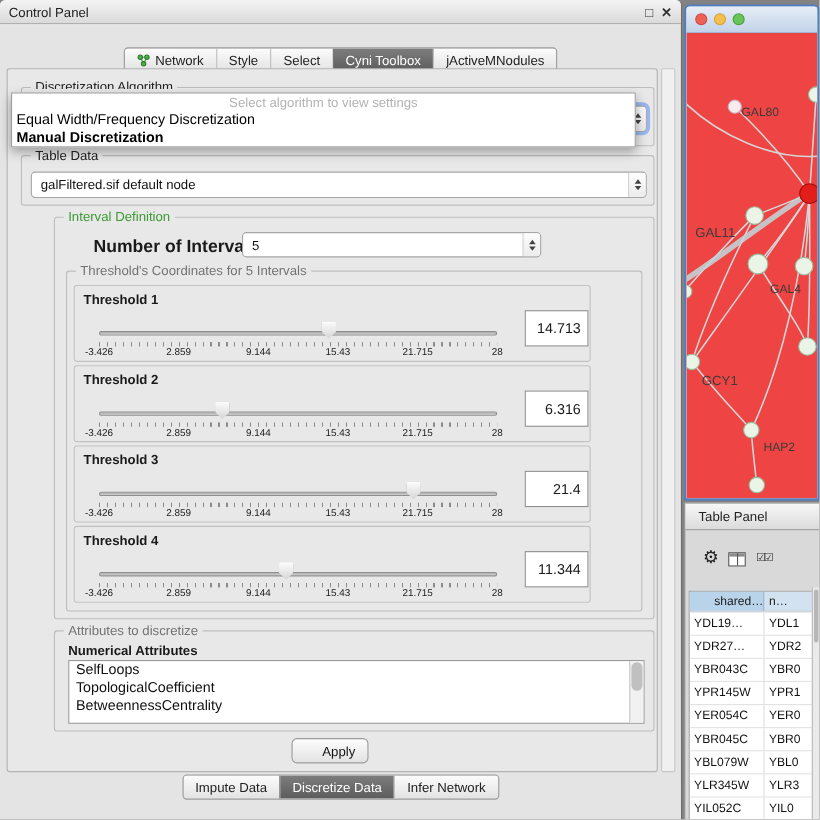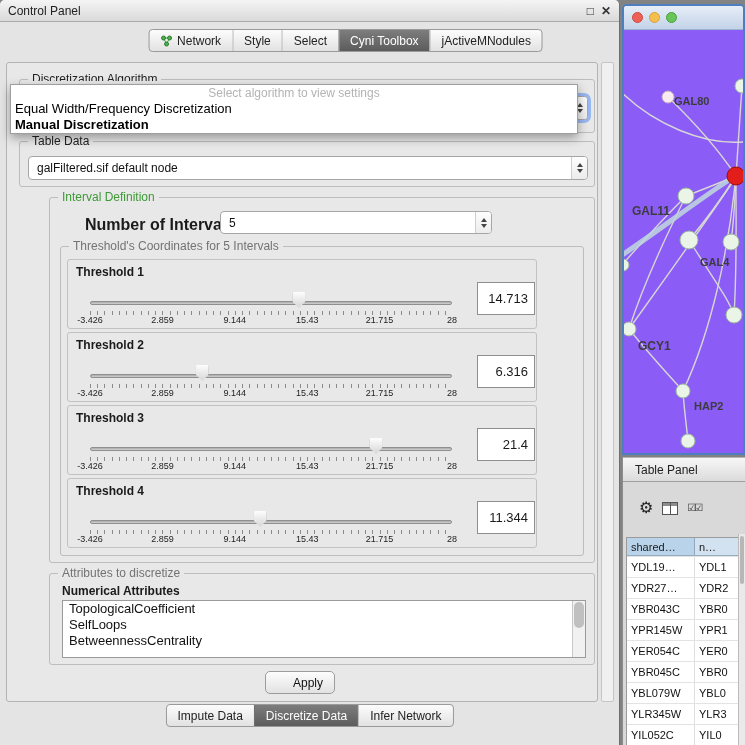--- a/index.html
+++ b/index.html
@@ -7,21 +7,21 @@
   body{position:relative;background:#828282;font-family:"Liberation Sans",sans-serif;overflow:hidden;color:#1a1a1a;}
 
   
   #control-panel{position:absolute;left:0;top:0;width:620px;height:745px;background:#e4e4e4;border-right:1px solid #6e6e6e;border-radius:5px 5px 0 0;}
   .cp-titlebar{position:relative;height:22px;background:linear-gradient(#f4f4f4,#dadada);border-bottom:1px solid #aaa;border-radius:5px 5px 0 0;display:flex;align-items:center;}
   .cp-title{font-size:12px;color:#222;padding-left:8px;}
   .winbtns{position:absolute;right:8px;top:0;height:22px;display:flex;align-items:center;gap:7px;}
   .winbtn{font-size:12px;color:#333;cursor:default;line-height:1;}
   .winbtn.x{font-weight:bold;}
 
-  .top-tabs{position:absolute;top:29px;left:50%;transform:translateX(-50%);display:flex;height:23px;border:1px solid #9a9a9a;border-radius:4px;background:linear-gradient(#fcfcfc,#e2e2e2);overflow:hidden;white-space:nowrap;margin-left:36px;}
+  .top-tabs{position:absolute;top:43px;left:50%;transform:translateX(-50%);display:flex;height:23px;border:1px solid #9a9a9a;border-radius:4px;background:linear-gradient(#fcfcfc,#e2e2e2);overflow:hidden;white-space:nowrap;}
   .seg{display:flex;align-items:center;gap:5px;padding:0 11px;font-size:12px;border-left:1px solid #bdbdbd;color:#222;}
   .seg:first-child{border-left:none;}
   .seg.selected{background:linear-gradient(#7d7d7d,#5c5c5c);color:#fff;border-left-color:#6a6a6a;}
   .net-ico{display:block;}
 
   .main-panel{position:absolute;left:6px;top:62px;width:592px;height:640px;border:1px solid #b3b3b3;border-radius:3px;background:#e8e8e8;}
   .scrollstrip{position:absolute;left:601px;top:62px;width:13px;height:640px;background:#f0f0f0;border:1px solid #c6c6c6;border-radius:2px;}
 
   .group{position:absolute;border:1px solid #bdbdbd;border-radius:3px;}
   .gtitle{position:absolute;top:-8px;left:8px;background:#e8e8e8;padding:0 4px;font-size:12px;color:#222;white-space:nowrap;}
@@ -75,42 +75,42 @@
 
   .bottom-tabs{position:absolute;top:704px;left:50%;transform:translateX(-50%);display:flex;height:23px;border:1px solid #9a9a9a;border-radius:4px;background:linear-gradient(#fcfcfc,#e2e2e2);overflow:hidden;white-space:nowrap;}
 
   
   #network-window{position:absolute;left:622px;top:4px;width:123px;height:451px;background:#fff;border:2px solid #4d7fc0;border-radius:5px 5px 0 0;overflow:hidden;box-shadow:0 0 0 1px #39movie5f94;}
   .nw-titlebar{height:24px;background:linear-gradient(#e6edf7,#c3d3e8);border-bottom:1px solid #9db3cf;display:flex;align-items:center;gap:6px;padding-left:8px;}
   .light{width:11px;height:11px;border-radius:50%;}
   .light.red{background:#ee6156;border:1px solid #ce4a40;}
   .light.yellow{background:#f5bf4e;border:1px solid #d8a03a;}
   .light.green{background:#67c657;border:1px solid #47a13b;}
-  .nw-content{position:relative;height:calc(100% - 24px);background:#8b5cf6;overflow:hidden;font-weight:bold;}
+  .nw-content{position:relative;height:calc(100% - 24px);background:#ef4444;overflow:hidden;}
   .edge{fill:none;stroke:#d6d6d6;stroke-width:1.4;}
   .edge.thick{stroke:#c0d8dd;stroke-width:5;opacity:.85;}
   .gnode{fill:#eaf4e7;stroke:#9bb99b;stroke-width:1;}
   .pnode{fill:#f8ecf1;stroke:#c9aebf;stroke-width:1;}
   .rnode{fill:#e31d1a;stroke:#a00b09;stroke-width:1;}
   .nlabel{font-size:11px;fill:#3c3c3c;font-family:"Liberation Sans",sans-serif;}
   .nlabel.big{font-size:12px;}
 
   
   #table-panel{position:absolute;left:622px;top:457px;width:123px;height:288px;background:#d9d9d9;border-left:1px solid #8c8c8c;overflow:hidden;}
   .tp-header{height:25px;background:linear-gradient(#f7f7f7,#dbdbdb);border-top:1px solid #b5b5b5;border-bottom:1px solid #9e9e9e;display:flex;align-items:center;padding-left:12px;font-size:12px;color:#222;}
   .tp-toolbar{margin-top:12px;height:28px;display:flex;align-items:center;gap:9px;padding-left:16px;}
   .tico.gear{font-size:16px;color:#222;line-height:1;}
   .colico{width:16px;height:13px;border:1px solid #555;background:#fff;position:relative;}
   .colico::before{content:"";position:absolute;left:0;right:0;top:0;height:3px;background:#8c8c8c;}
   .colico::after{content:"";position:absolute;left:50%;top:0;bottom:0;width:1px;background:#555;}
   .checks{font-size:10px;letter-spacing:-2px;color:#333;line-height:1;}
   .ttable{position:absolute;left:3px;top:80px;width:116px;background:#fff;border:1px solid #9b9b9b;font-size:11px;}
   .thead{display:flex;height:18px;border-bottom:1px solid #96adc0;}
   .hc{line-height:18px;padding-left:4px;overflow:hidden;white-space:nowrap;}
-  .hc.c1{width:68px;background:#b9d4ea;border-right:1px solid #90a8bd;}
+  .hc.c1{width:68px;background:#b9d4ea;border-right:1px solid #90a8bd;text-align:right;}
   .hc.c2{flex:1;background:#d2e2f0;}
   .trow{display:flex;height:21px;border-top:1px solid #e3e3e3;}
   .trow:first-of-type{border-top:none;}
   .tc{line-height:21px;padding-left:4px;overflow:hidden;white-space:nowrap;color:#111;}
   .tc.c1{width:68px;border-right:1px solid #dedede;}
   .tc.c2{flex:1;}
   .tp-scroll{position:absolute;right:0;top:77px;bottom:0;width:7px;background:#eaeaea;border-left:1px solid #bbb;}
   .tp-thumb{position:absolute;top:2px;left:1px;right:1px;height:48px;background:#b7b7b7;border-radius:3px;}
 </style>
 </head>
@@ -261,22 +261,22 @@
           </div>
         </div>
 
       </div>
     </div>
 
     <div class="group attr-group">
       <span class="gtitle blue">Attributes to discretize</span>
       <div class="attr-title">Numerical Attributes</div>
       <div class="listbox">
+        <div class="litem">SelfLoops</div>
         <div class="litem">TopologicalCoefficient</div>
-        <div class="litem">SelfLoops</div>
         <div class="litem">BetweennessCentrality</div>
         <div class="vsb">
             <div class="vsb-thumb"></div>
           </div>
       </div>
     </div>
 
     <button class="apply">Apply</button>
   </div>
 

